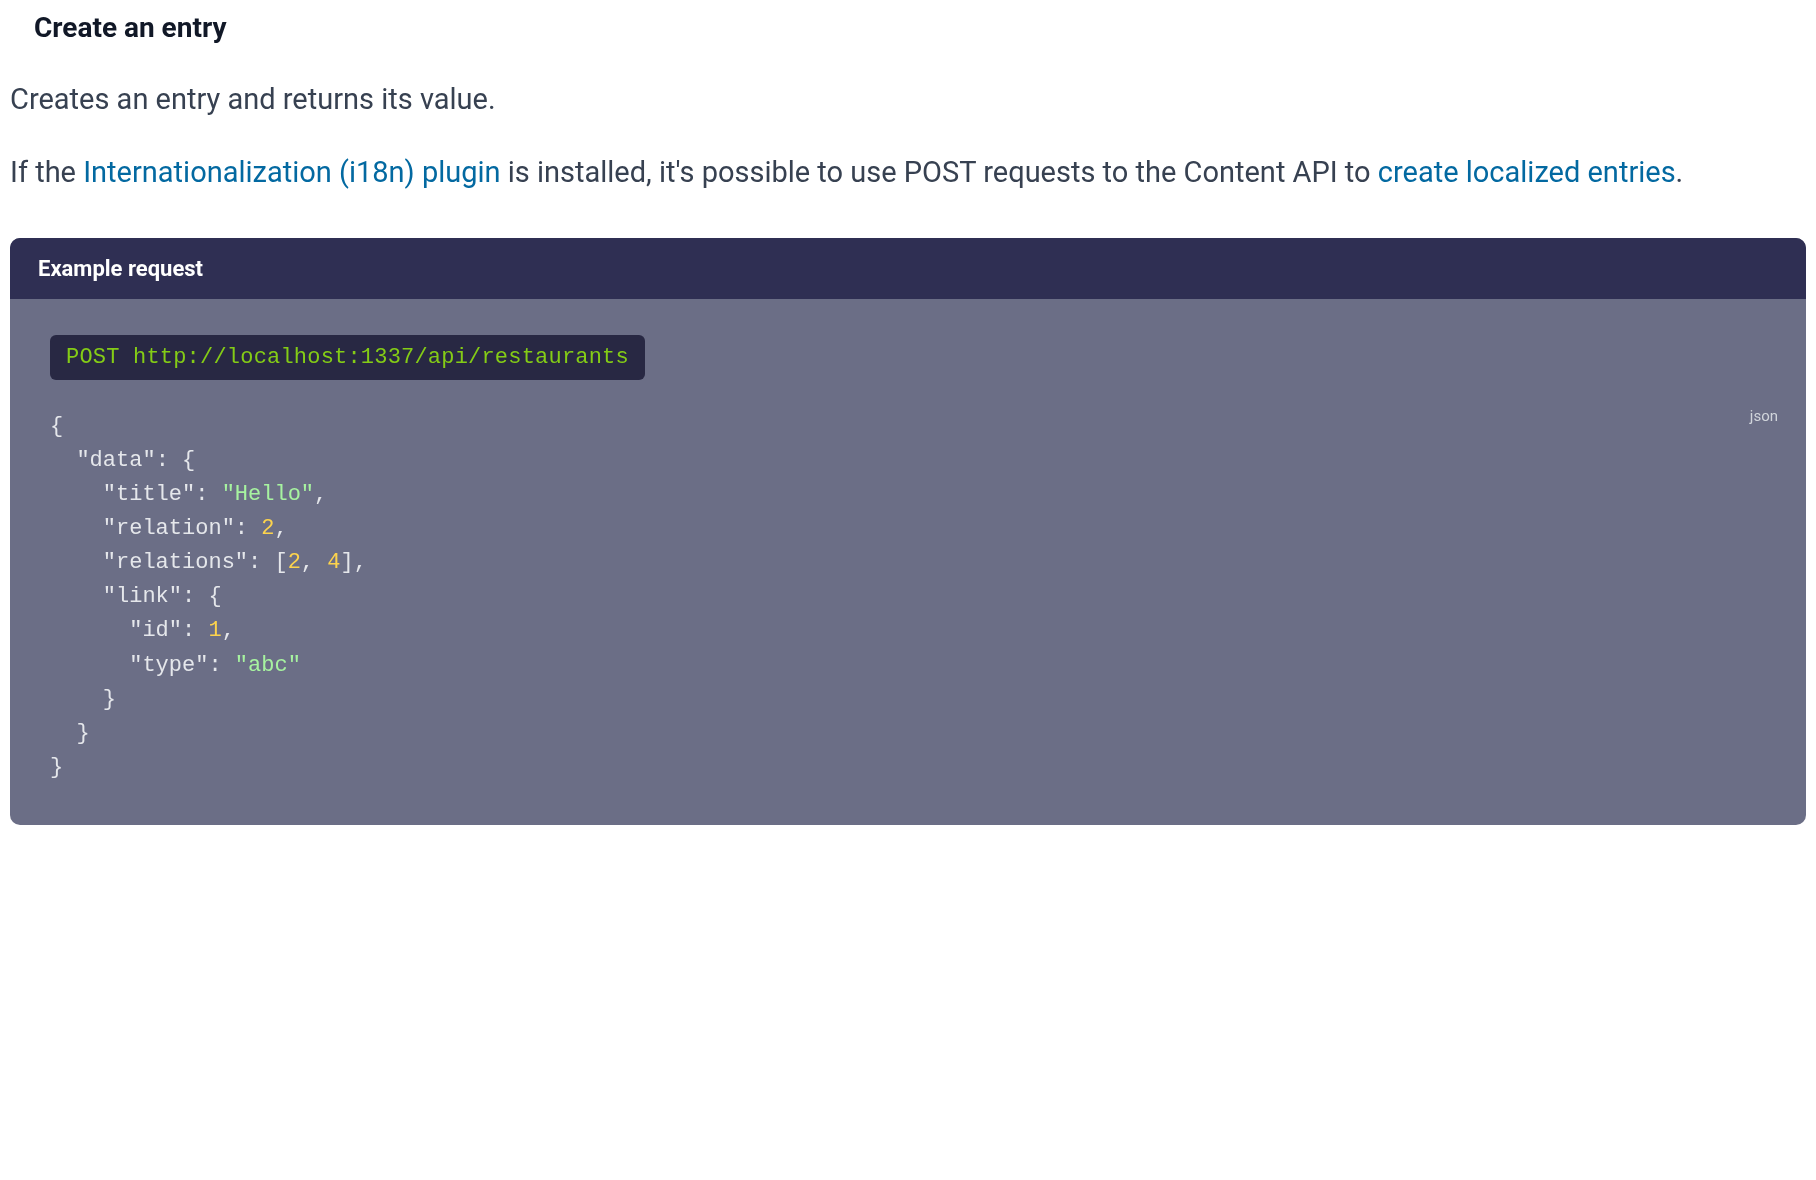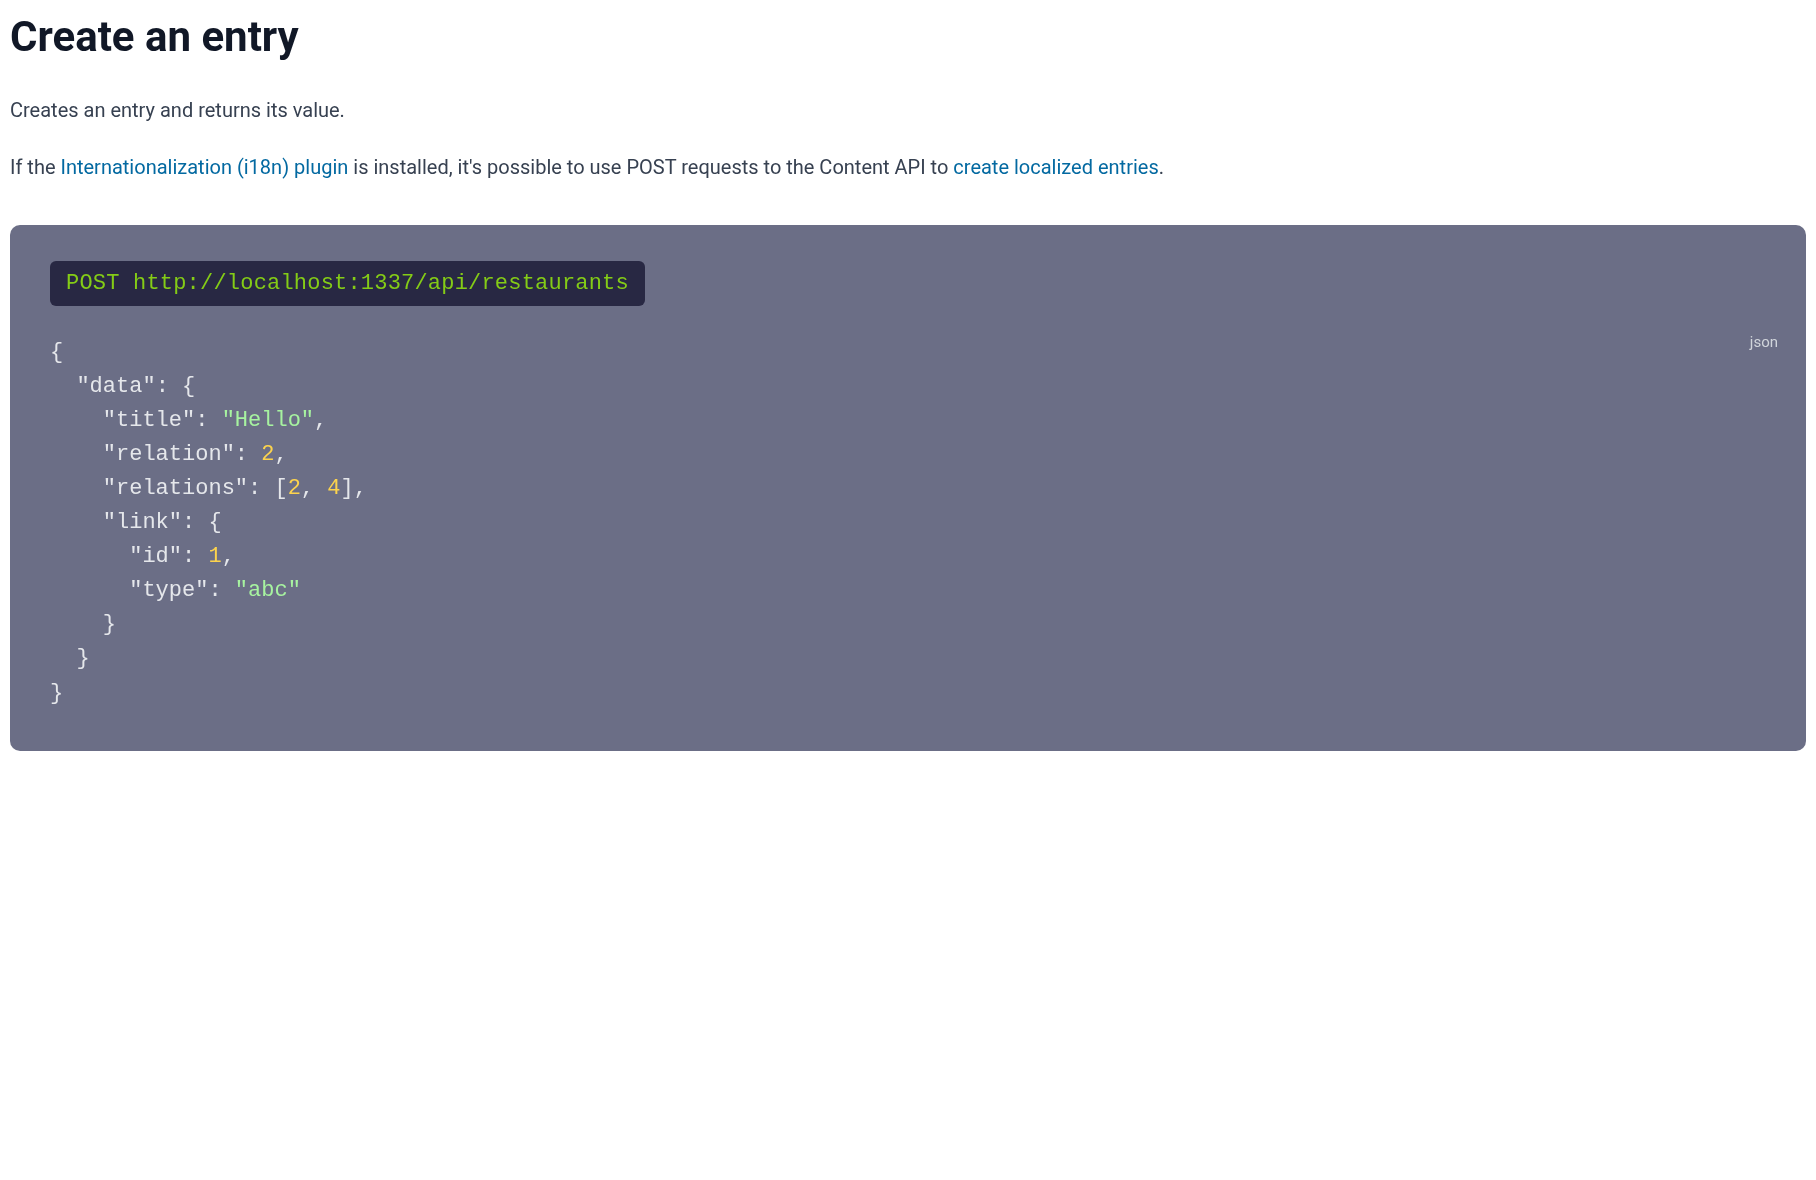--- a/index.html
+++ b/index.html
@@ -10,28 +10,29 @@
   body {
     font-family: -apple-system, BlinkMacSystemFont, "Segoe UI", Roboto, Helvetica, Arial, sans-serif;
     background: #ffffff;
     color: #1f2937;
     padding: 10px;
   }
   .container {
     max-width: 1816px;
   }
   h3.heading {
-    font-size: 42px;
+    font-size: 28px;
     font-weight: 700;
     color: #111827;
     margin-bottom: 28px;
     line-height: 1.3;
+    margin-left: 24px;
   }
   p.body-text {
-    font-size: 20px;
+    font-size: 29px;
     color: #374151;
     line-height: 1.75;
     margin-bottom: 22px;
   }
   a.doc-link {
     color: #0369a1;
     text-decoration: none;
   }
   .code-panel {
     margin-top: 40px;
@@ -89,20 +90,21 @@
 
   <h3 class="heading">Create an entry</h3>
 
   <p class="body-text">Creates an entry and returns its value.</p>
 
   <p class="body-text">
     <span>If the </span><a class="doc-link" href="#">Internationalization (i18n) plugin</a><span> is installed, it's possible to use POST requests to the Content API to </span><a class="doc-link" href="#">create localized entries</a><span>.</span>
   </p>
 
   <div class="code-panel">
+    <div class="code-panel-header">Example request</div>
     <div class="code-panel-body">
       <div class="endpoint-pill">POST http://localhost:1337/api/restaurants</div>
       <div class="lang-label">json</div>
 <pre class="code-block"><span class="tok-punc">{</span>
   <span class="tok-key">"data"</span><span class="tok-punc">: {</span>
     <span class="tok-key">"title"</span><span class="tok-punc">: </span><span class="tok-str">"Hello"</span><span class="tok-punc">,</span>
     <span class="tok-key">"relation"</span><span class="tok-punc">: </span><span class="tok-num">2</span><span class="tok-punc">,</span>
     <span class="tok-key">"relations"</span><span class="tok-punc">: [</span><span class="tok-num">2</span><span class="tok-punc">, </span><span class="tok-num">4</span><span class="tok-punc">],</span>
     <span class="tok-key">"link"</span><span class="tok-punc">: {</span>
       <span class="tok-key">"id"</span><span class="tok-punc">: </span><span class="tok-num">1</span><span class="tok-punc">,</span>

